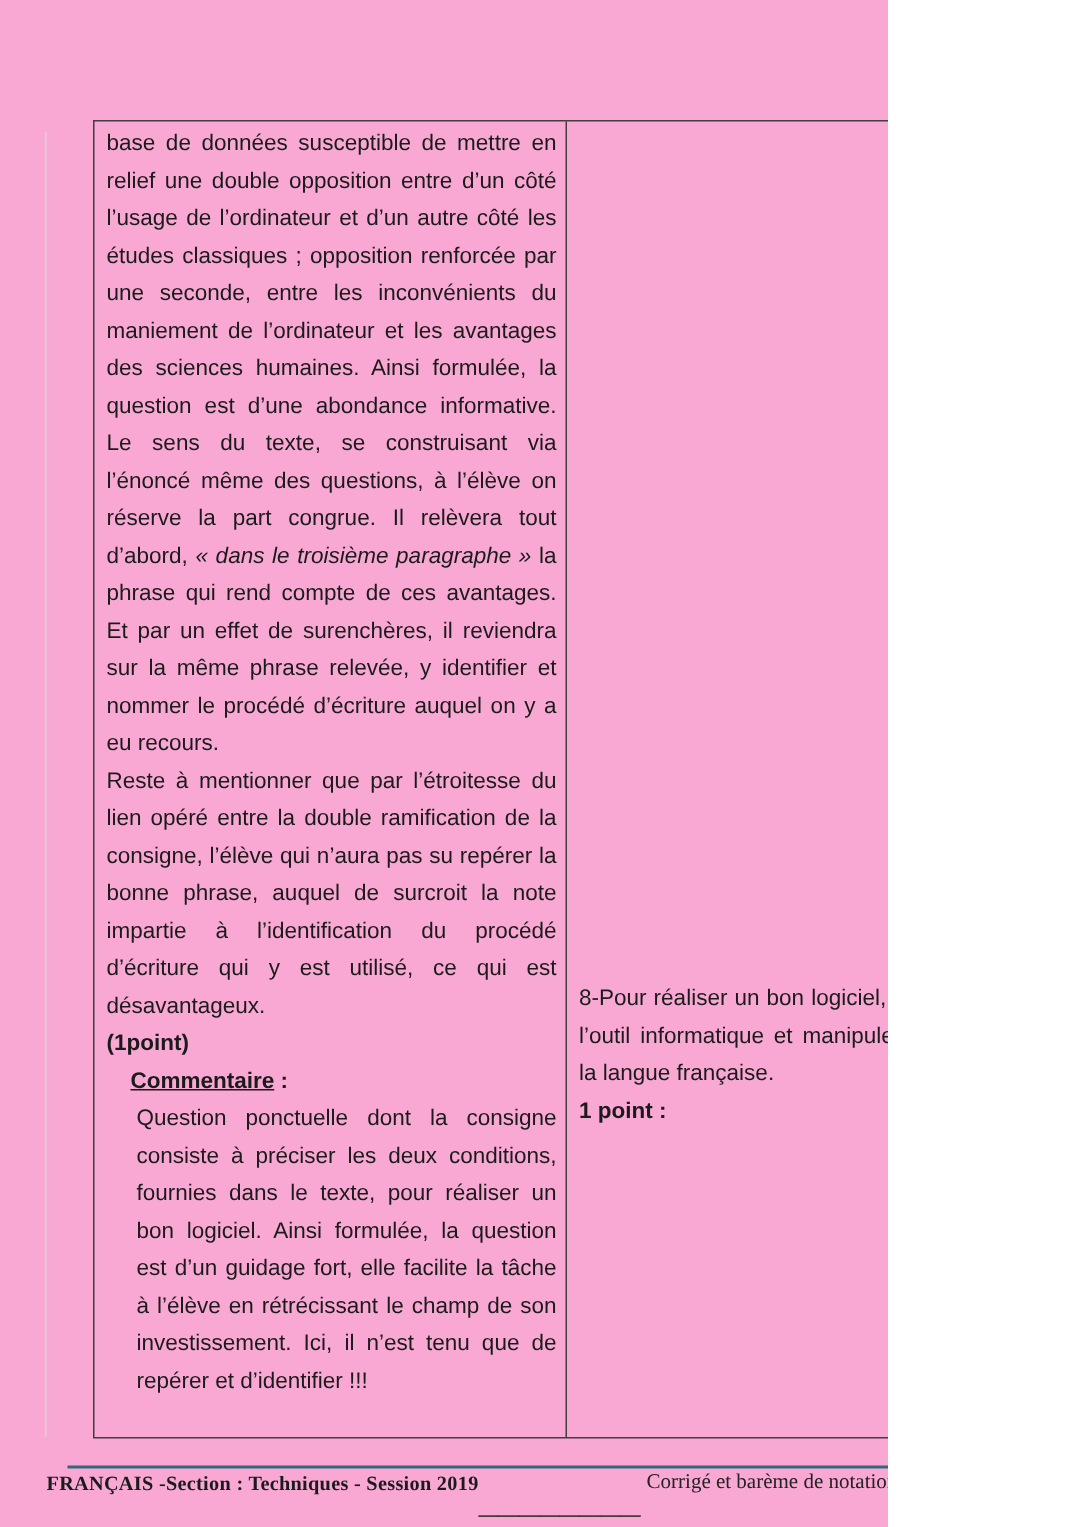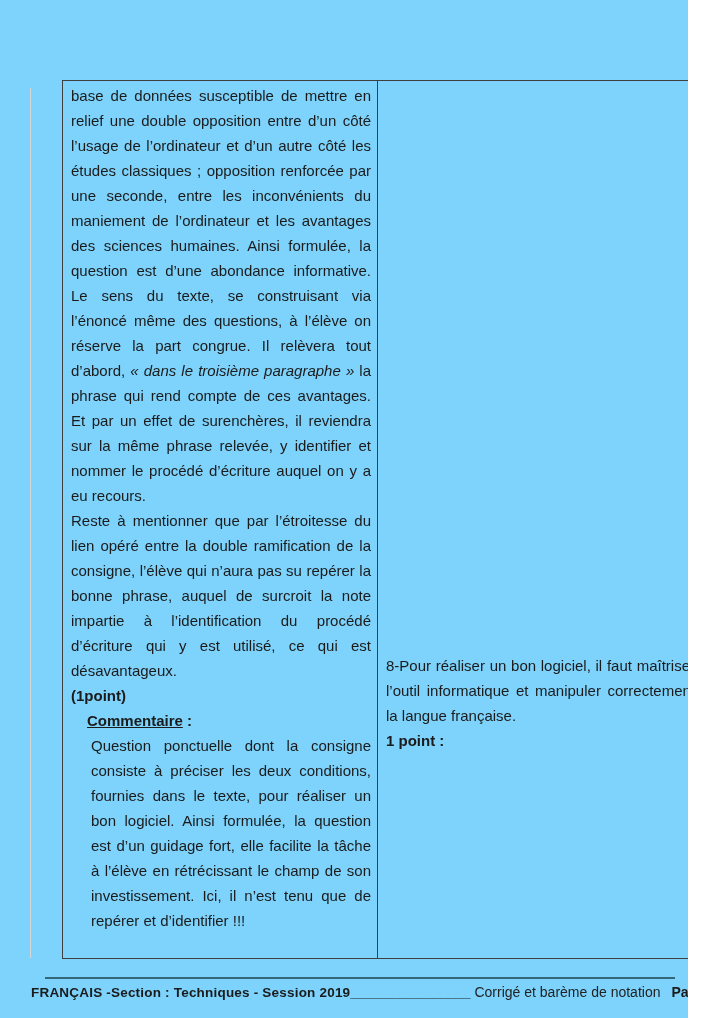--- a/index.html
+++ b/index.html
@@ -1,20 +1,20 @@
 <!DOCTYPE html>
 <html><head>
 <meta charset="utf-8">
 <style>
   html, body { margin: 0; padding: 0; background: #ffffff; }
   .page {
     position: relative;
-    width: 688px;
+    width: 592px;
     height: 1018px;
-    background: #7dd3fc;
+    background: #f9a8d4;
     font-family: "Liberation Sans", "DejaVu Sans", sans-serif;
     color: #1b1b1b;
     overflow: hidden;
   }
   .scan-line {
     position: absolute;
     left: 30px;
     top: 88px;
     width: 1px;
     height: 870px;
@@ -60,31 +60,33 @@
     width: 630px;
     height: 2px;
     background: #336779;
   }
   .footer {
     position: absolute;
     left: 31px;
     top: 981px;
     width: 659px;
     display: flex;
-    align-items: flex-end;
+    align-items: flex-start;
     white-space: nowrap;
+    font-family: Liberation Serif, serif;
   }
   .f-bold {
     font-weight: bold;
     font-size: 13.5px;
     letter-spacing: 0.2px;
   }
   .f-underscore {
     font-weight: bold;
     font-size: 13.5px;
+    margin-top: 16px;
   }
   .f-small {
     font-size: 14px;
     color: #222222;
     margin-left: 4px;
   }
   .f-bar {
     width: 2px;
     height: 23px;
     background: #336779;

